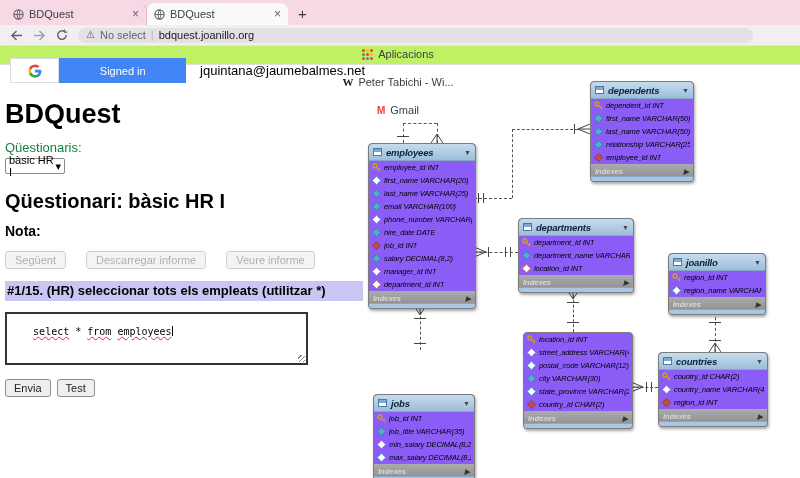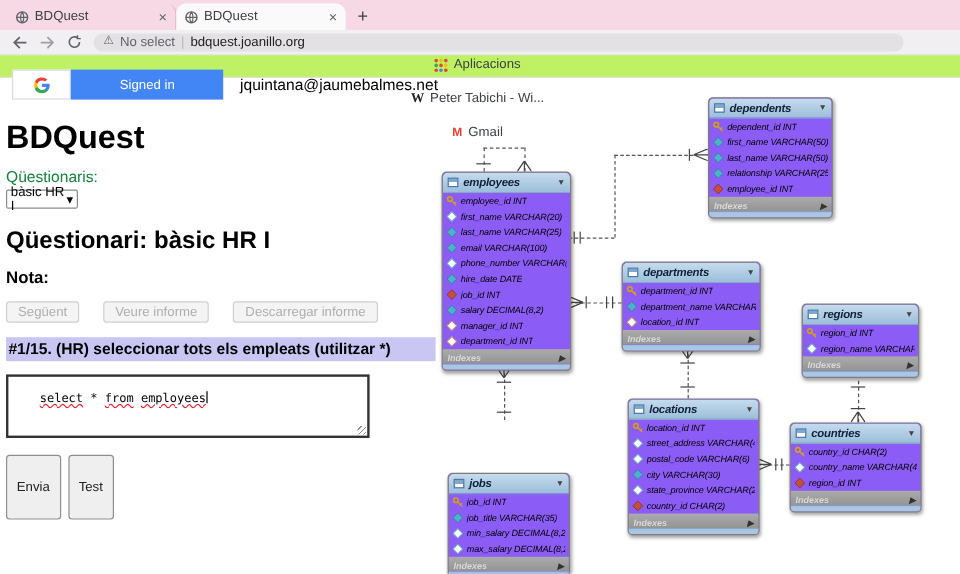--- a/index.html
+++ b/index.html
@@ -53,21 +53,21 @@
   .question{margin-top:12px;background:#c9c6f4;font-size:13px;font-weight:bold;color:#000;
             padding:2px 2px 3px 2px;width:358px;box-sizing:border-box;}
   .sqlbox{margin-top:11px;width:303px;height:53px;border:2px solid #333;background:#fff;
           font-family:"DejaVu Sans Mono",monospace;font-size:10px;color:#000;
           padding:1px 2px;box-sizing:border-box;position:relative;white-space:pre-wrap;}
   .sq{text-decoration:underline;text-decoration-style:wavy;text-decoration-color:#e23;text-decoration-thickness:1px;}
   .caret{display:inline-block;width:0;border-left:1px solid #000;height:10px;vertical-align:-1px;}
   .resizer{position:absolute;right:1px;bottom:1px;width:7px;height:7px;
            background:repeating-linear-gradient(135deg,transparent 0 2px,#888 2px 3px);}
   .submitrow{display:flex;gap:6px;margin-top:14px;}
-  .btn2{font-size:11px;border-radius:3px;padding:20px 8px;background:#efefef;border:1px solid #8f8f8f;color:#222;}
+  .btn2{font-size:11px;border-radius:3px;padding:2px 8px;background:#efefef;border:1px solid #8f8f8f;color:#222;}
   
   .diagram{position:absolute;left:0;top:0;width:800px;height:478px;pointer-events:none;}
   .db-table{position:absolute;background:#8b5cf6;border:1px solid #7d7d7d;border-radius:4px;
             box-shadow:1px 2px 3px rgba(0,0,0,.35);font-size:8px;font-style:italic;}
   .db-head{height:17px;display:flex;align-items:center;gap:4px;padding:0 4px;box-sizing:border-box;
            background:linear-gradient(#c6dbee,#9cbeda);border-bottom:1px solid #86a8c6;border-radius:4px 4px 0 0;}
   .tbl-ic{width:9px;height:8px;border:1px solid #4a7aa8;background:linear-gradient(#7fa8cc 0 3px,#fff 3px);box-sizing:border-box;}
   .tbl-name{flex:1;font-size:9.5px;font-weight:bold;color:#0d2238;letter-spacing:-0.2px;}
   .head-arrow{font-size:7px;color:#444;}
   .db-row{height:13px;display:flex;align-items:center;gap:3px;padding:0 3px;box-sizing:border-box;}
@@ -177,22 +177,22 @@
   <div class="qselect">
     <span>bàsic HR I</span>
     <span>▾</span>
   </div>
 
   <h2 class="qhead">Qüestionari: bàsic HR I</h2>
   <h3 class="nota">Nota:</h3>
 
   <div class="actions">
     <button class="btn" disabled="">Següent</button>
+    <button class="btn" disabled="">Descarregar informe</button>
     <button class="btn" disabled="">Veure informe</button>
-    <button class="btn" disabled="">Descarregar informe</button>
   </div>
 
   <div class="question">#1/15. (HR) seleccionar tots els empleats (utilitzar *)</div>
 
   <div class="sqlbox">
     <span id="sqltext"><span class="sq">select</span> <span>*</span> <span class="sq">from</span> <span class="sq">employees</span></span><span class="caret"></span>
     <span class="resizer"></span>
   </div>
 
   <div class="submitrow">
@@ -441,21 +441,21 @@
       </div>
       <div class="db-foot">
         <span>Indexes</span>
         <span class="foot-arrow">▶</span>
       </div>
       <div class="db-strip"></div>
     </div>
     <div class="db-table" style="left: 668px; top: 253px; width: 96px;">
       <div class="db-head">
         <span class="tbl-ic"></span>
-        <span class="tbl-name">regions</span>
+        <span class="tbl-name">joanillo</span>
         <span class="head-arrow">▼</span>
       </div>
       <div class="db-body">
         <div class="db-row">
           <span class="col-ic">
             <svg width="9" height="9" viewBox="0 0 10 10">
               <circle cx="3.2" cy="3.2" r="2.1" fill="none" stroke="#d4a017" stroke-width="1.5"></circle>
               <path d="M4.8 4.8L9 9M7.2 7.2l1.5-1.3" fill="none" stroke="#d4a017" stroke-width="1.3"></path>
             </svg>
           </span>
@@ -470,25 +470,20 @@
           <span class="col-txt">region_name VARCHAR(25)</span>
         </div>
       </div>
       <div class="db-foot">
         <span>Indexes</span>
         <span class="foot-arrow">▶</span>
       </div>
       <div class="db-strip"></div>
     </div>
     <div class="db-table" style="left: 523px; top: 332px; width: 108px;">
-      <div class="db-head">
-        <span class="tbl-ic"></span>
-        <span class="tbl-name">locations</span>
-        <span class="head-arrow">▼</span>
-      </div>
       <div class="db-body">
         <div class="db-row">
           <span class="col-ic">
             <svg width="9" height="9" viewBox="0 0 10 10">
               <circle cx="3.2" cy="3.2" r="2.1" fill="none" stroke="#d4a017" stroke-width="1.5"></circle>
               <path d="M4.8 4.8L9 9M7.2 7.2l1.5-1.3" fill="none" stroke="#d4a017" stroke-width="1.3"></path>
             </svg>
           </span>
           <span class="col-txt">location_id INT</span>
         </div>
@@ -499,21 +494,21 @@
             </svg>
           </span>
           <span class="col-txt">street_address VARCHAR(40)</span>
         </div>
         <div class="db-row">
           <span class="col-ic">
             <svg width="9" height="9" viewBox="0 0 10 10">
               <path d="M5 .5L9.5 5 5 9.5.5 5Z" fill="#fff" stroke="#6fa8c0" stroke-width="1"></path>
             </svg>
           </span>
-          <span class="col-txt">postal_code VARCHAR(6)</span>
+          <span class="col-txt">postal_code VARCHAR(12)</span>
         </div>
         <div class="db-row">
           <span class="col-ic">
             <svg width="9" height="9" viewBox="0 0 10 10">
               <path d="M5 .5L9.5 5 5 9.5.5 5Z" fill="#4fb0cc" stroke="#2e7f9e" stroke-width=".8"></path>
             </svg>
           </span>
           <span class="col-txt">city VARCHAR(30)</span>
         </div>
         <div class="db-row">

